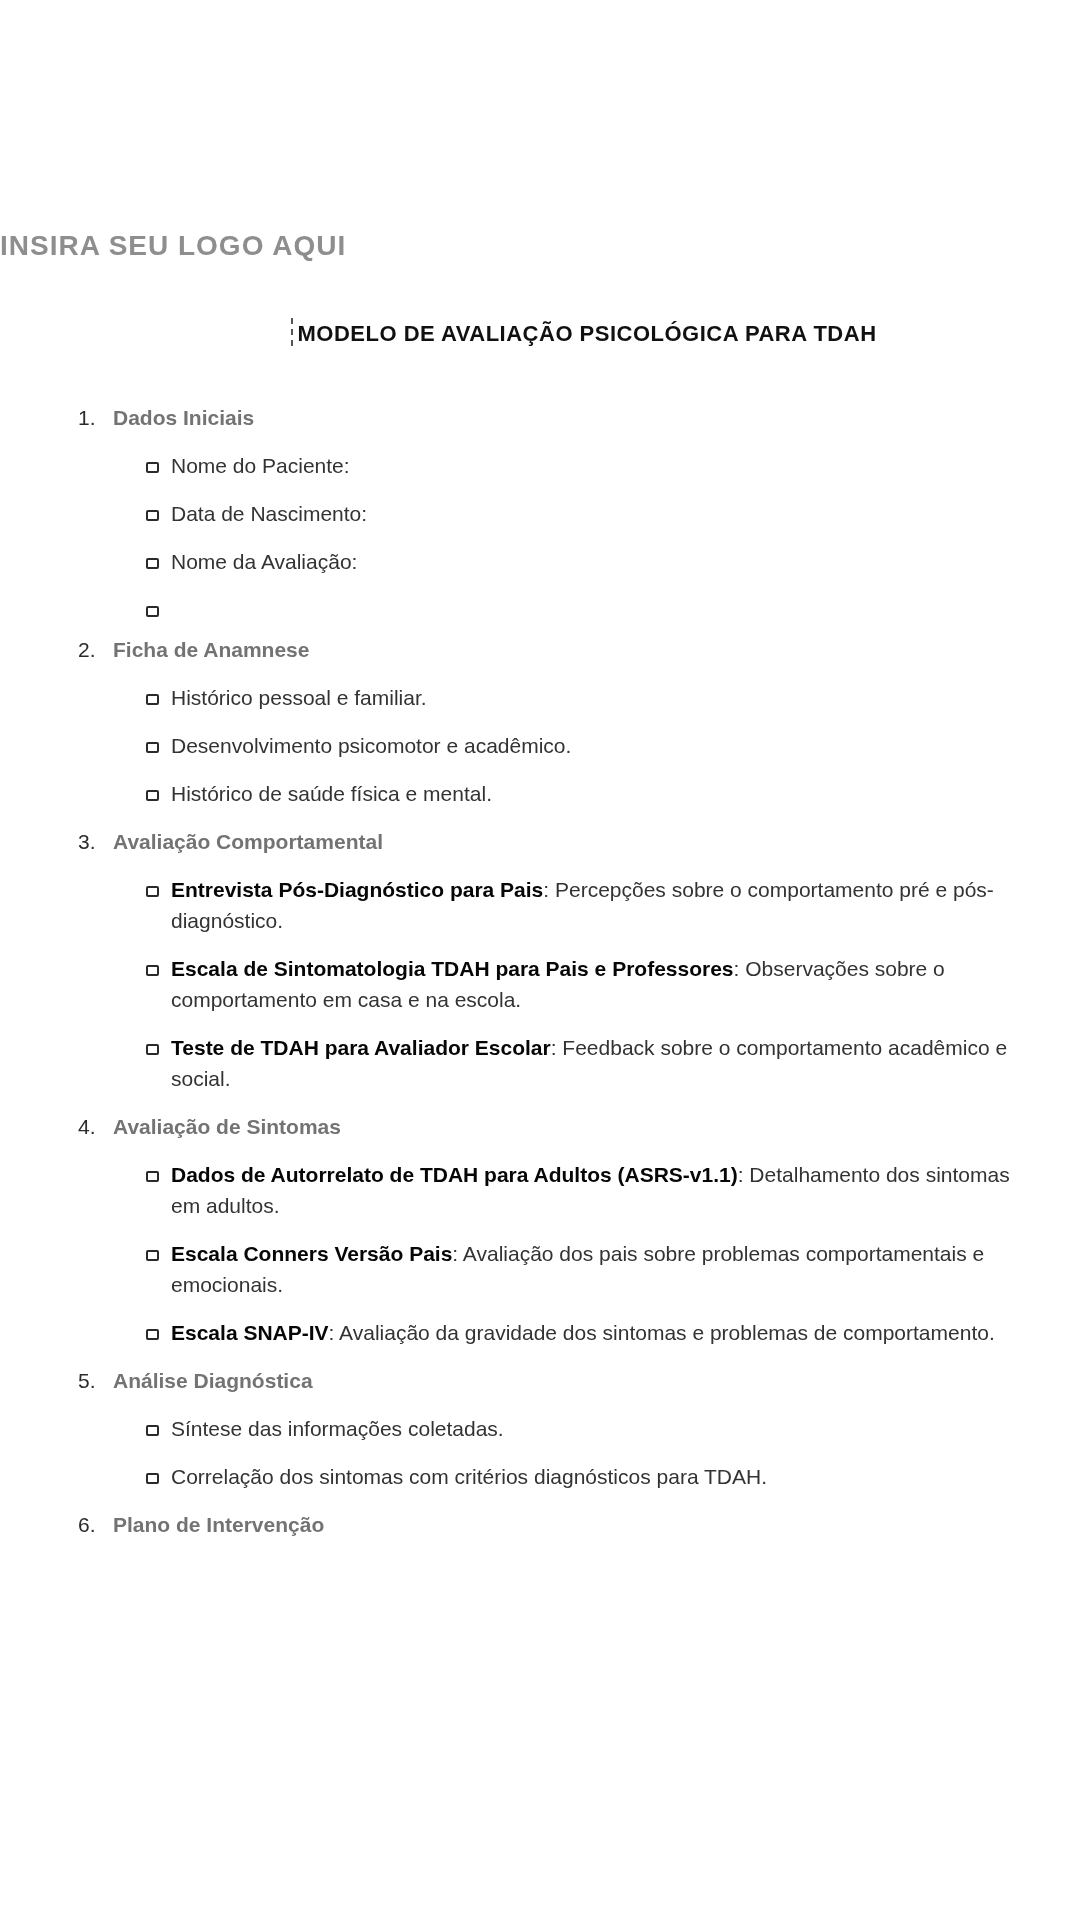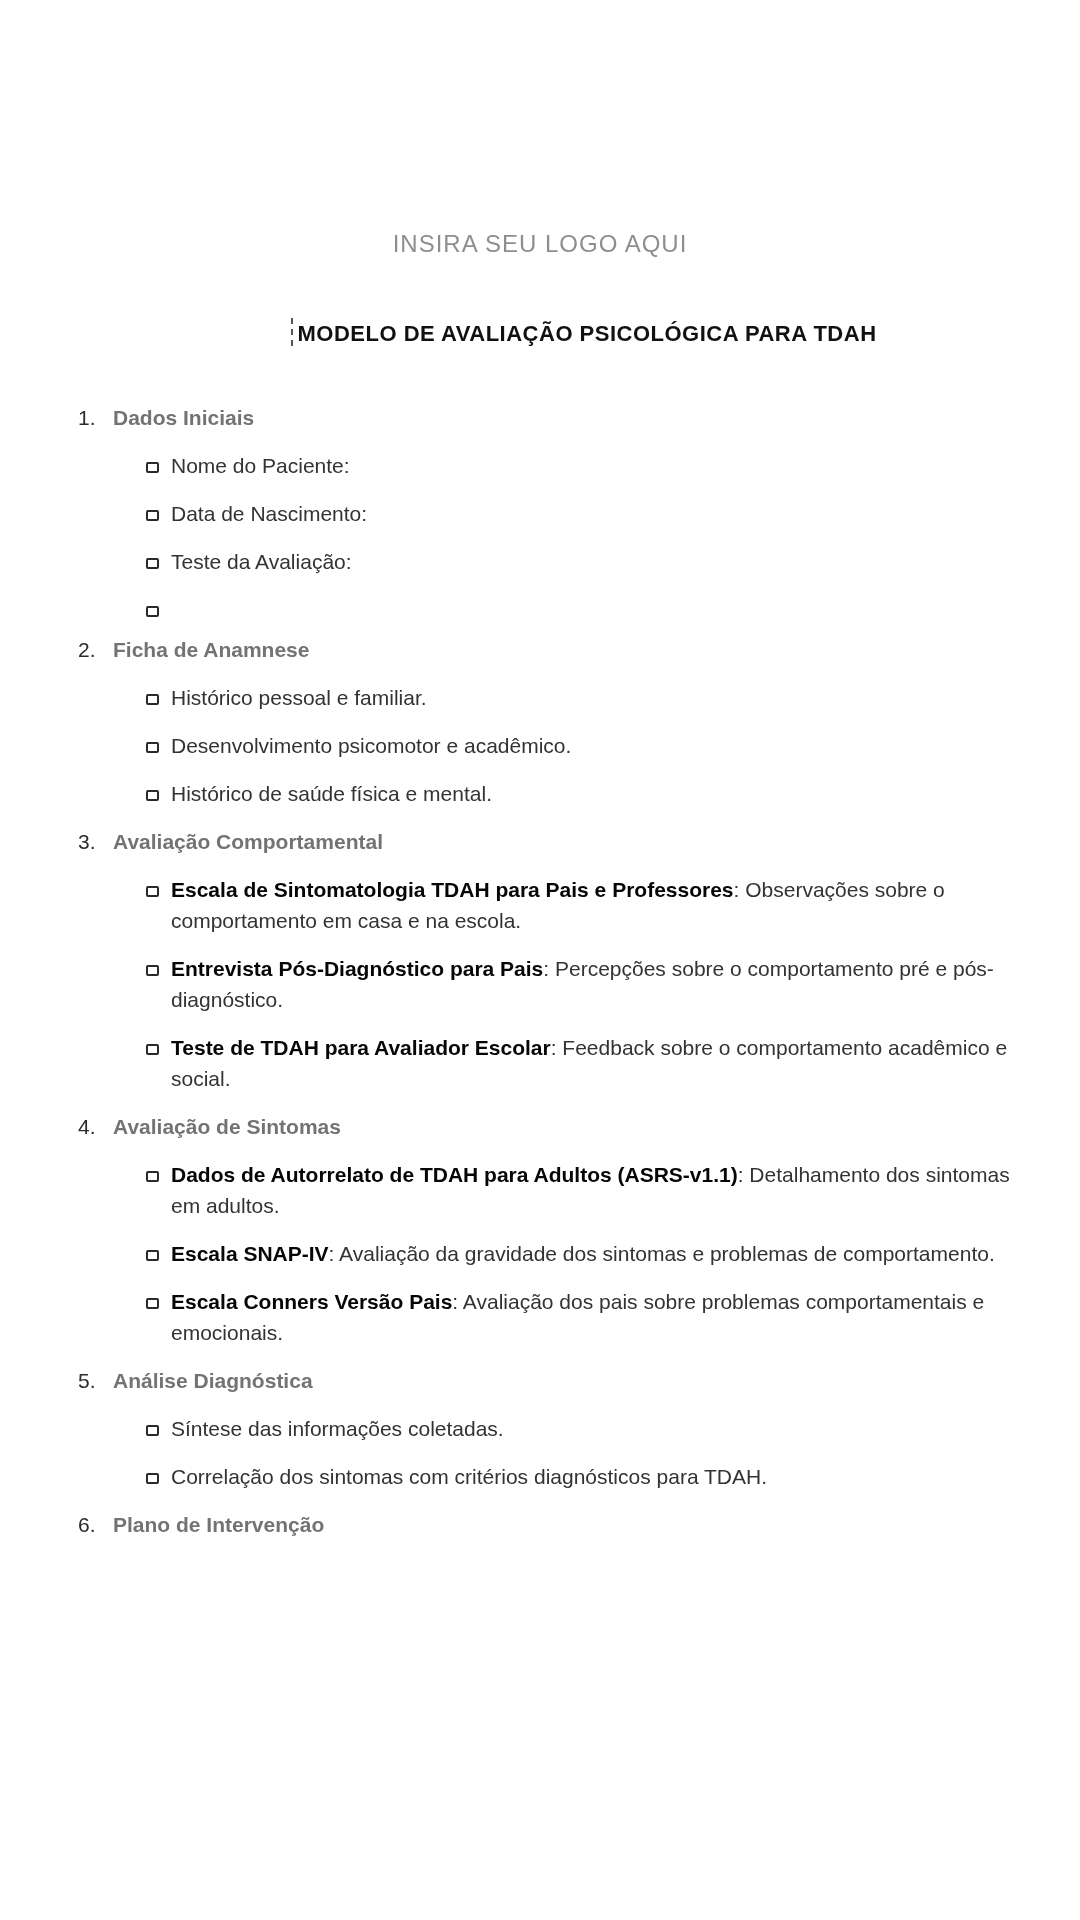--- a/index.html
+++ b/index.html
@@ -19,23 +19,23 @@
     position: relative;
     width: 1080px;
     height: 1920px;
     background: #ffffff;
   }
   .logo-placeholder {
     position: absolute;
     top: 230px;
     left: 0;
     width: 100%;
-    text-align: center;
-    font-size: 24px;
-    font-weight: normal;
+    text-align: left;
+    font-size: 28px;
+    font-weight: bold;
     letter-spacing: 1px;
     color: #8e8e8e;
   }
   .title-row {
     position: absolute;
     top: 318px;
     left: 0;
     width: 100%;
     text-align: center;
     white-space: nowrap;
@@ -126,21 +126,21 @@
         <div class="bullet-item">
           <span class="bullet-square-icon"></span>
           <span class="item-text">Nome do Paciente:</span>
         </div>
         <div class="bullet-item">
           <span class="bullet-square-icon"></span>
           <span class="item-text">Data de Nascimento:</span>
         </div>
         <div class="bullet-item">
           <span class="bullet-square-icon"></span>
-          <span class="item-text">Teste da Avaliação:</span>
+          <span class="item-text">Nome da Avaliação:</span>
         </div>
         <div class="bullet-item">
           <span class="bullet-square-icon"></span>
         </div>
       </div>
       <div class="outline-section">
         <div class="heading-row">
           <span class="sec-num">2.</span>
           <span class="sec-heading">Ficha de Anamnese</span>
         </div>
@@ -157,47 +157,47 @@
           <span class="item-text">Histórico de saúde física e mental.</span>
         </div>
       </div>
       <div class="outline-section">
         <div class="heading-row">
           <span class="sec-num">3.</span>
           <span class="sec-heading">Avaliação Comportamental</span>
         </div>
         <div class="bullet-item">
           <span class="bullet-square-icon"></span>
+          <span class="item-text"><span class="item-bold">Entrevista Pós-Diagnóstico para Pais</span>: Percepções sobre o comportamento pré e pós-diagnóstico.</span>
+        </div>
+        <div class="bullet-item">
+          <span class="bullet-square-icon"></span>
           <span class="item-text"><span class="item-bold">Escala de Sintomatologia TDAH para Pais e Professores</span>: Observações sobre o comportamento em casa e na escola.</span>
-        </div>
-        <div class="bullet-item">
-          <span class="bullet-square-icon"></span>
-          <span class="item-text"><span class="item-bold">Entrevista Pós-Diagnóstico para Pais</span>: Percepções sobre o comportamento pré e pós-diagnóstico.</span>
         </div>
         <div class="bullet-item">
           <span class="bullet-square-icon"></span>
           <span class="item-text"><span class="item-bold">Teste de TDAH para Avaliador Escolar</span>: Feedback sobre o comportamento acadêmico e social.</span>
         </div>
       </div>
       <div class="outline-section">
         <div class="heading-row">
           <span class="sec-num">4.</span>
           <span class="sec-heading">Avaliação de Sintomas</span>
         </div>
         <div class="bullet-item">
           <span class="bullet-square-icon"></span>
           <span class="item-text"><span class="item-bold">Dados de Autorrelato de TDAH para Adultos (ASRS-v1.1)</span>: Detalhamento dos sintomas em adultos.</span>
         </div>
         <div class="bullet-item">
           <span class="bullet-square-icon"></span>
+          <span class="item-text"><span class="item-bold">Escala Conners Versão Pais</span>: Avaliação dos pais sobre problemas comportamentais e emocionais.</span>
+        </div>
+        <div class="bullet-item">
+          <span class="bullet-square-icon"></span>
           <span class="item-text"><span class="item-bold">Escala SNAP-IV</span>: Avaliação da gravidade dos sintomas e problemas de comportamento.</span>
-        </div>
-        <div class="bullet-item">
-          <span class="bullet-square-icon"></span>
-          <span class="item-text"><span class="item-bold">Escala Conners Versão Pais</span>: Avaliação dos pais sobre problemas comportamentais e emocionais.</span>
         </div>
       </div>
       <div class="outline-section">
         <div class="heading-row">
           <span class="sec-num">5.</span>
           <span class="sec-heading">Análise Diagnóstica</span>
         </div>
         <div class="bullet-item">
           <span class="bullet-square-icon"></span>
           <span class="item-text">Síntese das informações coletadas.</span>

